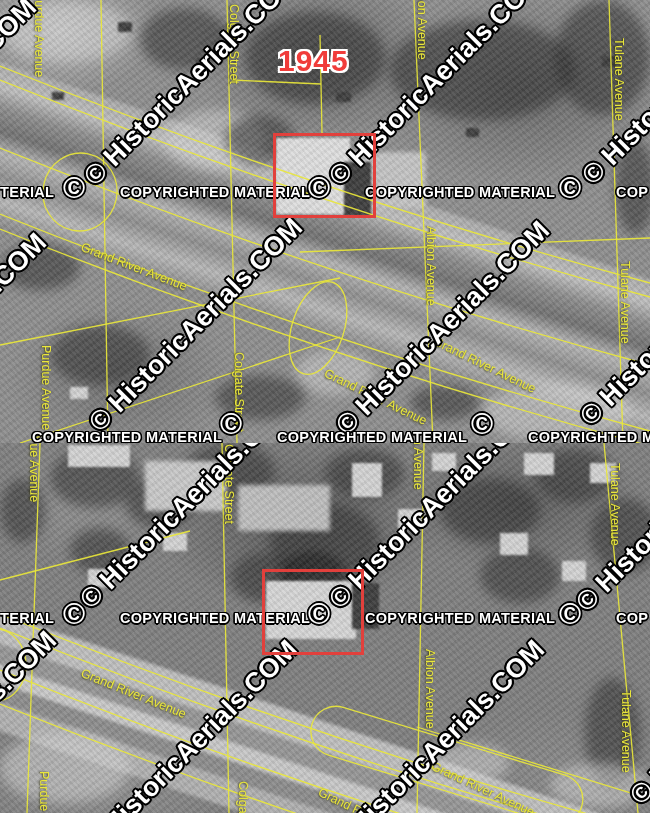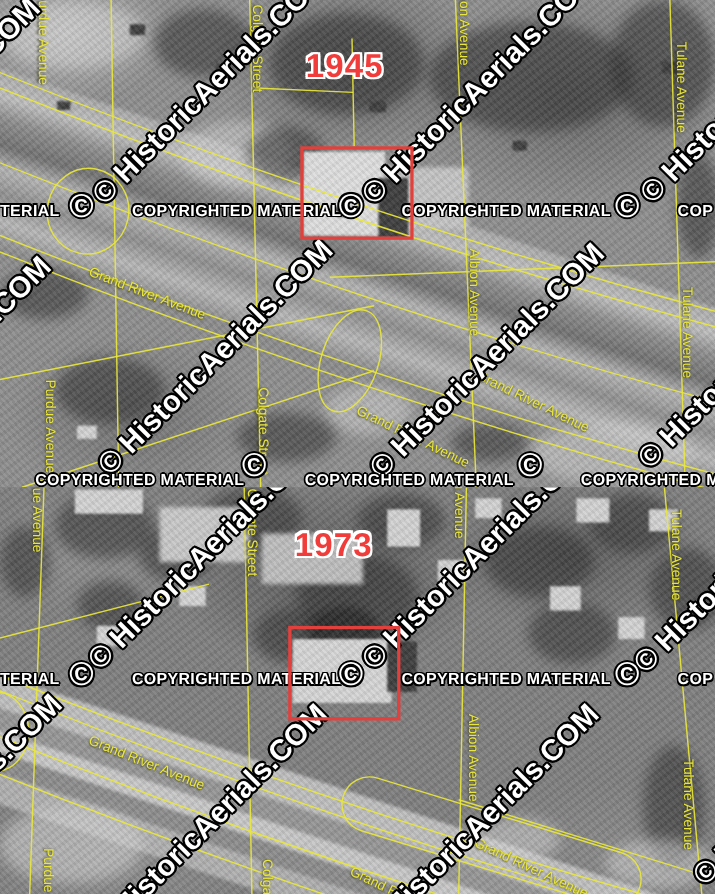--- a/index.html
+++ b/index.html
@@ -217,17 +217,16 @@
     <span class="wm" style="left:737px;top:255px">© HistoricAerials.COM</span>
 
     <span class="ctxt" style="left:0;top:167px">TERIAL</span>
     <span class="csym" style="left:63px;top:156px">©</span>
     <span class="ctxt" style="left:120px;top:167px">COPYRIGHTED MATERIAL</span>
     <span class="csym" style="left:308px;top:156px">©</span>
     <span class="ctxt" style="left:365px;top:167px">COPYRIGHTED MATERIAL</span>
     <span class="csym" style="left:559px;top:156px">©</span>
     <span class="ctxt" style="left:616px;top:167px">COP</span>
 
-    <span class="year" style="left:268px;top:36px">1973</span>
     <div class="hbox" style="left:262px;top:126px;width:102px;height:86px"></div>
   </div>
 
 </div>
 
 </body></html>

